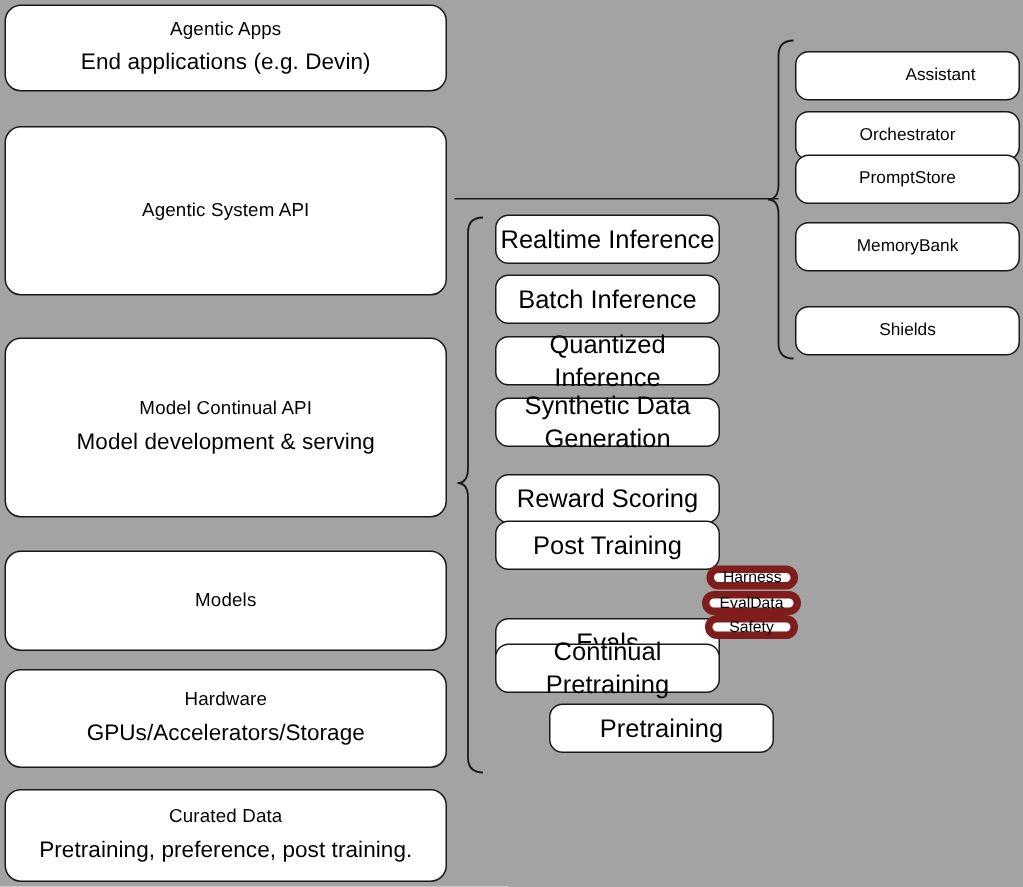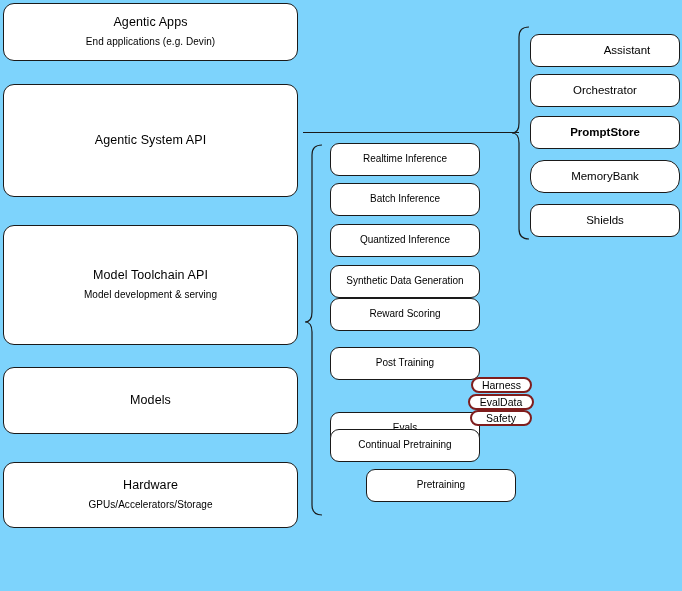--- a/index.html
+++ b/index.html
@@ -10,21 +10,21 @@
   body {
     font-family: "Liberation Sans", sans-serif;
     width: 682px;
     height: 591px;
     overflow: hidden;
   }
   #canvas {
     position: relative;
     width: 682px;
     height: 591px;
-    background: #7dd3fc;
+    background: #a3a3a3;
   }
 
   
   .node {
     position: absolute;
     box-sizing: border-box;
     background: #ffffff;
     border: 1px solid #1a1a1a;
     display: flex;
     flex-direction: column;
@@ -40,49 +40,49 @@
     left: 3px;
     width: 295px;
     border-radius: 11px;
     padding: 4px 8px;
   }
   .layer .title {
     font-size: 12.5px;
     letter-spacing: .1px;
   }
   .layer .sub {
-    font-size: 10px;
+    font-size: 15px;
     margin-top: 5px;
     letter-spacing: .05px;
   }
 
   
   .cap {
     left: 330px;
     width: 150px;
     height: 33px;
     border-radius: 9px;
-    font-size: 10px;
+    font-size: 17px;
   }
 
   
   .comp {
     left: 530px;
     width: 150px;
     height: 33px;
     border-radius: 9px;
     font-size: 11.5px;
   }
 
   
   .tag {
     position: absolute;
     box-sizing: border-box;
     background: #ffffff;
-    border: 2px solid #7f1d1d;
+    border: 5px solid #7f1d1d;
     border-radius: 999px;
     height: 16px;
     display: flex;
     align-items: center;
     justify-content: center;
     font-size: 10.5px;
     color: #000000;
     z-index: 6;
     padding: 0 5px;
   }
@@ -111,33 +111,37 @@
   <div class="node layer" style="top:3px;height:58px;">
     <div class="title">Agentic Apps</div>
     <div class="sub">End applications (e.g. Devin)</div>
   </div>
 
   <div class="node layer" style="top:84px;height:113px;">
     <div class="title">Agentic System API</div>
   </div>
 
   <div class="node layer" style="top:225px;height:120px;">
-    <div class="title">Model Toolchain API</div>
+    <div class="title">Model Continual API</div>
     <div class="sub">Model development &amp; serving</div>
   </div>
 
   <div class="node layer" style="top:367px;height:67px;">
     <div class="title">Models</div>
   </div>
 
-  <div class="node layer" style="top:462px;height:66px;">
+  <div class="node layer" style="top:446px;height:66px;">
     <div class="title">Hardware</div>
     <div class="sub">GPUs/Accelerators/Storage</div>
   </div>
 
+  <div class="node layer" style="top:526px;height:62px;">
+    <div class="title">Curated Data</div>
+    <div class="sub">Pretraining, preference, post training.</div>
+  </div>
 
   <div class="hline" style="left:303px;top:132px;width:216px;"></div>
 
   <svg class="brace" style="left:506px;top:20px;" width="20" height="235">
     <path d="M 23 7 Q 13 7 13 17 L 13 103 Q 13 113 6 113 Q 13 113 13 123 L 13 209 Q 13 219 23 219"></path>
   </svg>
 
   <svg class="brace" style="left:300px;top:138px;" width="20" height="386">
     <path d="M 22 7 Q 12 7 12 17 L 12 174 Q 12 184 5 184 Q 12 184 12 194 L 12 367 Q 12 377 22 377"></path>
   </svg>
@@ -147,21 +151,21 @@
   </div>
   <div class="node cap" style="top:183px;">
     <span>Batch Inference</span>
   </div>
   <div class="node cap" style="top:224px;">
     <span>Quantized Inference</span>
   </div>
   <div class="node cap" style="top:265px;">
     <span>Synthetic Data Generation</span>
   </div>
-  <div class="node cap" style="top:298px;">
+  <div class="node cap" style="top:316px;">
     <span>Reward Scoring</span>
   </div>
   <div class="node cap" style="top:347px;">
     <span>Post Training</span>
   </div>
   <div class="node cap" style="top:388px;margin-top:24px;">
     <span>Evals</span>
   </div>
   <div class="node cap" style="top:429px;">
     <span>Continual Pretraining</span>
@@ -179,23 +183,23 @@
   <div class="tag" style="left:470px;top:410px;width:62px;">
     <span>Safety</span>
   </div>
 
   <div class="node comp" style="top:34px;padding-left:44px;">
     <span>Assistant</span>
   </div>
   <div class="node comp" style="top:74px;">
     <span>Orchestrator</span>
   </div>
-  <div class="node comp" style="top:116px;font-weight:bold;">
+  <div class="node comp" style="top:103px;">
     <span>PromptStore</span>
   </div>
-  <div class="node comp" style="top:160px;border-radius:14px;">
+  <div class="node comp" style="top:148px;">
     <span>MemoryBank</span>
   </div>
   <div class="node comp" style="top:204px;">
     <span>Shields</span>
   </div>
 
 </div>
 
 </body></html>

